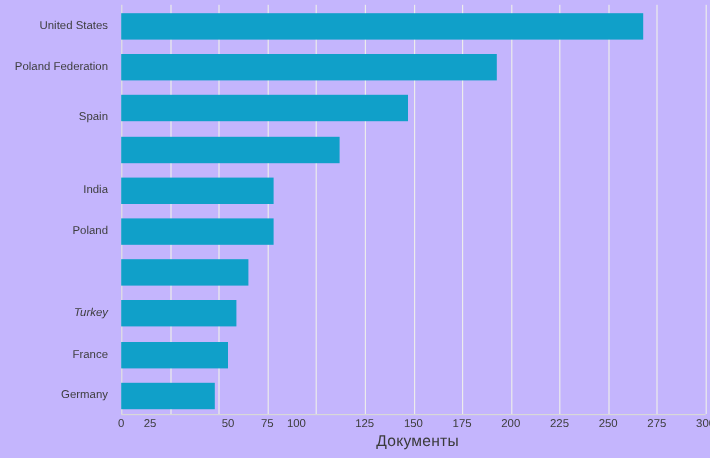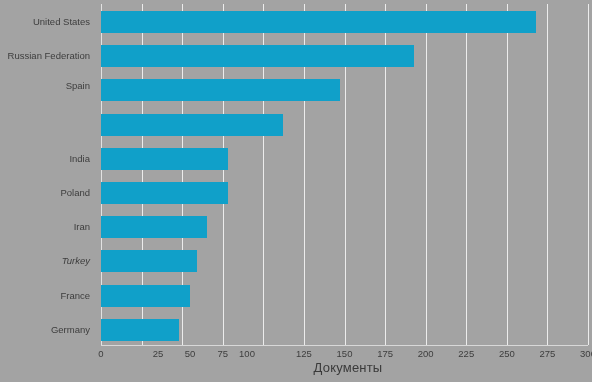--- a/index.html
+++ b/index.html
@@ -12,21 +12,21 @@
     height: 382px;
     overflow: hidden;
     font-family: "Liberation Sans", sans-serif;
     color: #3b3b3b;
   }
 
   #chart-root {
     position: relative;
     width: 592px;
     height: 382px;
-    background: #a3a3a3;
+    background: #c4b5fd;
   }
 
   
   #plot-area {
     position: absolute;
     left: 101px;
     top: 4px;
     width: 487px;   
     height: 341px;  
   }
@@ -111,25 +111,24 @@
     transform: translateX(52px);
   }
 </style>
 </head>
 <body>
 
 <div id="chart-root">
 
   <div id="cat-labels">
       <div class="cat-label" style="top: 7px;">United States</div>
-      <div class="cat-label" style="top: 41.2px;">Russian Federation</div>
-      <div class="cat-label" style="top: 71px;">Spain</div>
+      <div class="cat-label" style="top: 41.2px;">Poland Federation</div>
+      <div class="cat-label" style="top: 83px;">Spain</div>
       <div class="cat-label" style="top: 143.8px;">India</div>
       <div class="cat-label" style="top: 178px;">Poland</div>
-      <div class="cat-label" style="top: 212.2px;">Iran</div>
       <div class="cat-label" style="top: 246.4px; font-style: italic;">Turkey</div>
       <div class="cat-label" style="top: 280.6px; text-align: right;">France</div>
       <div class="cat-label" style="top: 314.8px;">Germany</div>
     </div>
 
   <div id="plot-area">
       <div class="gridline zero-line" style="left: 0px;"></div>
       <div class="gridline" style="left: 40.5833px;"></div>
       <div class="gridline" style="left: 81.1667px;"></div>
       <div class="gridline" style="left: 121.75px;"></div>
@@ -171,21 +170,21 @@
       </div>
       <div class="bar-row" style="top: 310.8px; width: 487px;">
         <div class="bar" title="Germany: 48" style="width: 77.92px; background: rgb(16, 160, 201);"></div>
       </div>
     </div>
 
   <div id="x-axis"></div>
 
   <div id="x-ticks">
       <div class="tick-label" style="left: 101px;">0</div>
-      <div class="tick-label" style="left: 158px; text-align: right;">25</div>
+      <div class="tick-label" style="left: 125px; text-align: right;">25</div>
       <div class="tick-label" style="left: 190px;">50</div>
       <div class="tick-label" style="left: 222.75px;">75</div>
       <div class="tick-label" style="left: 247px;">100</div>
       <div class="tick-label" style="left: 303.917px;">125</div>
       <div class="tick-label" style="left: 344.5px;">150</div>
       <div class="tick-label" style="left: 385.083px;">175</div>
       <div class="tick-label" style="left: 425.667px;">200</div>
       <div class="tick-label" style="left: 466.25px;">225</div>
       <div class="tick-label" style="left: 506.833px;">250</div>
       <div class="tick-label" style="left: 547.417px;">275</div>

